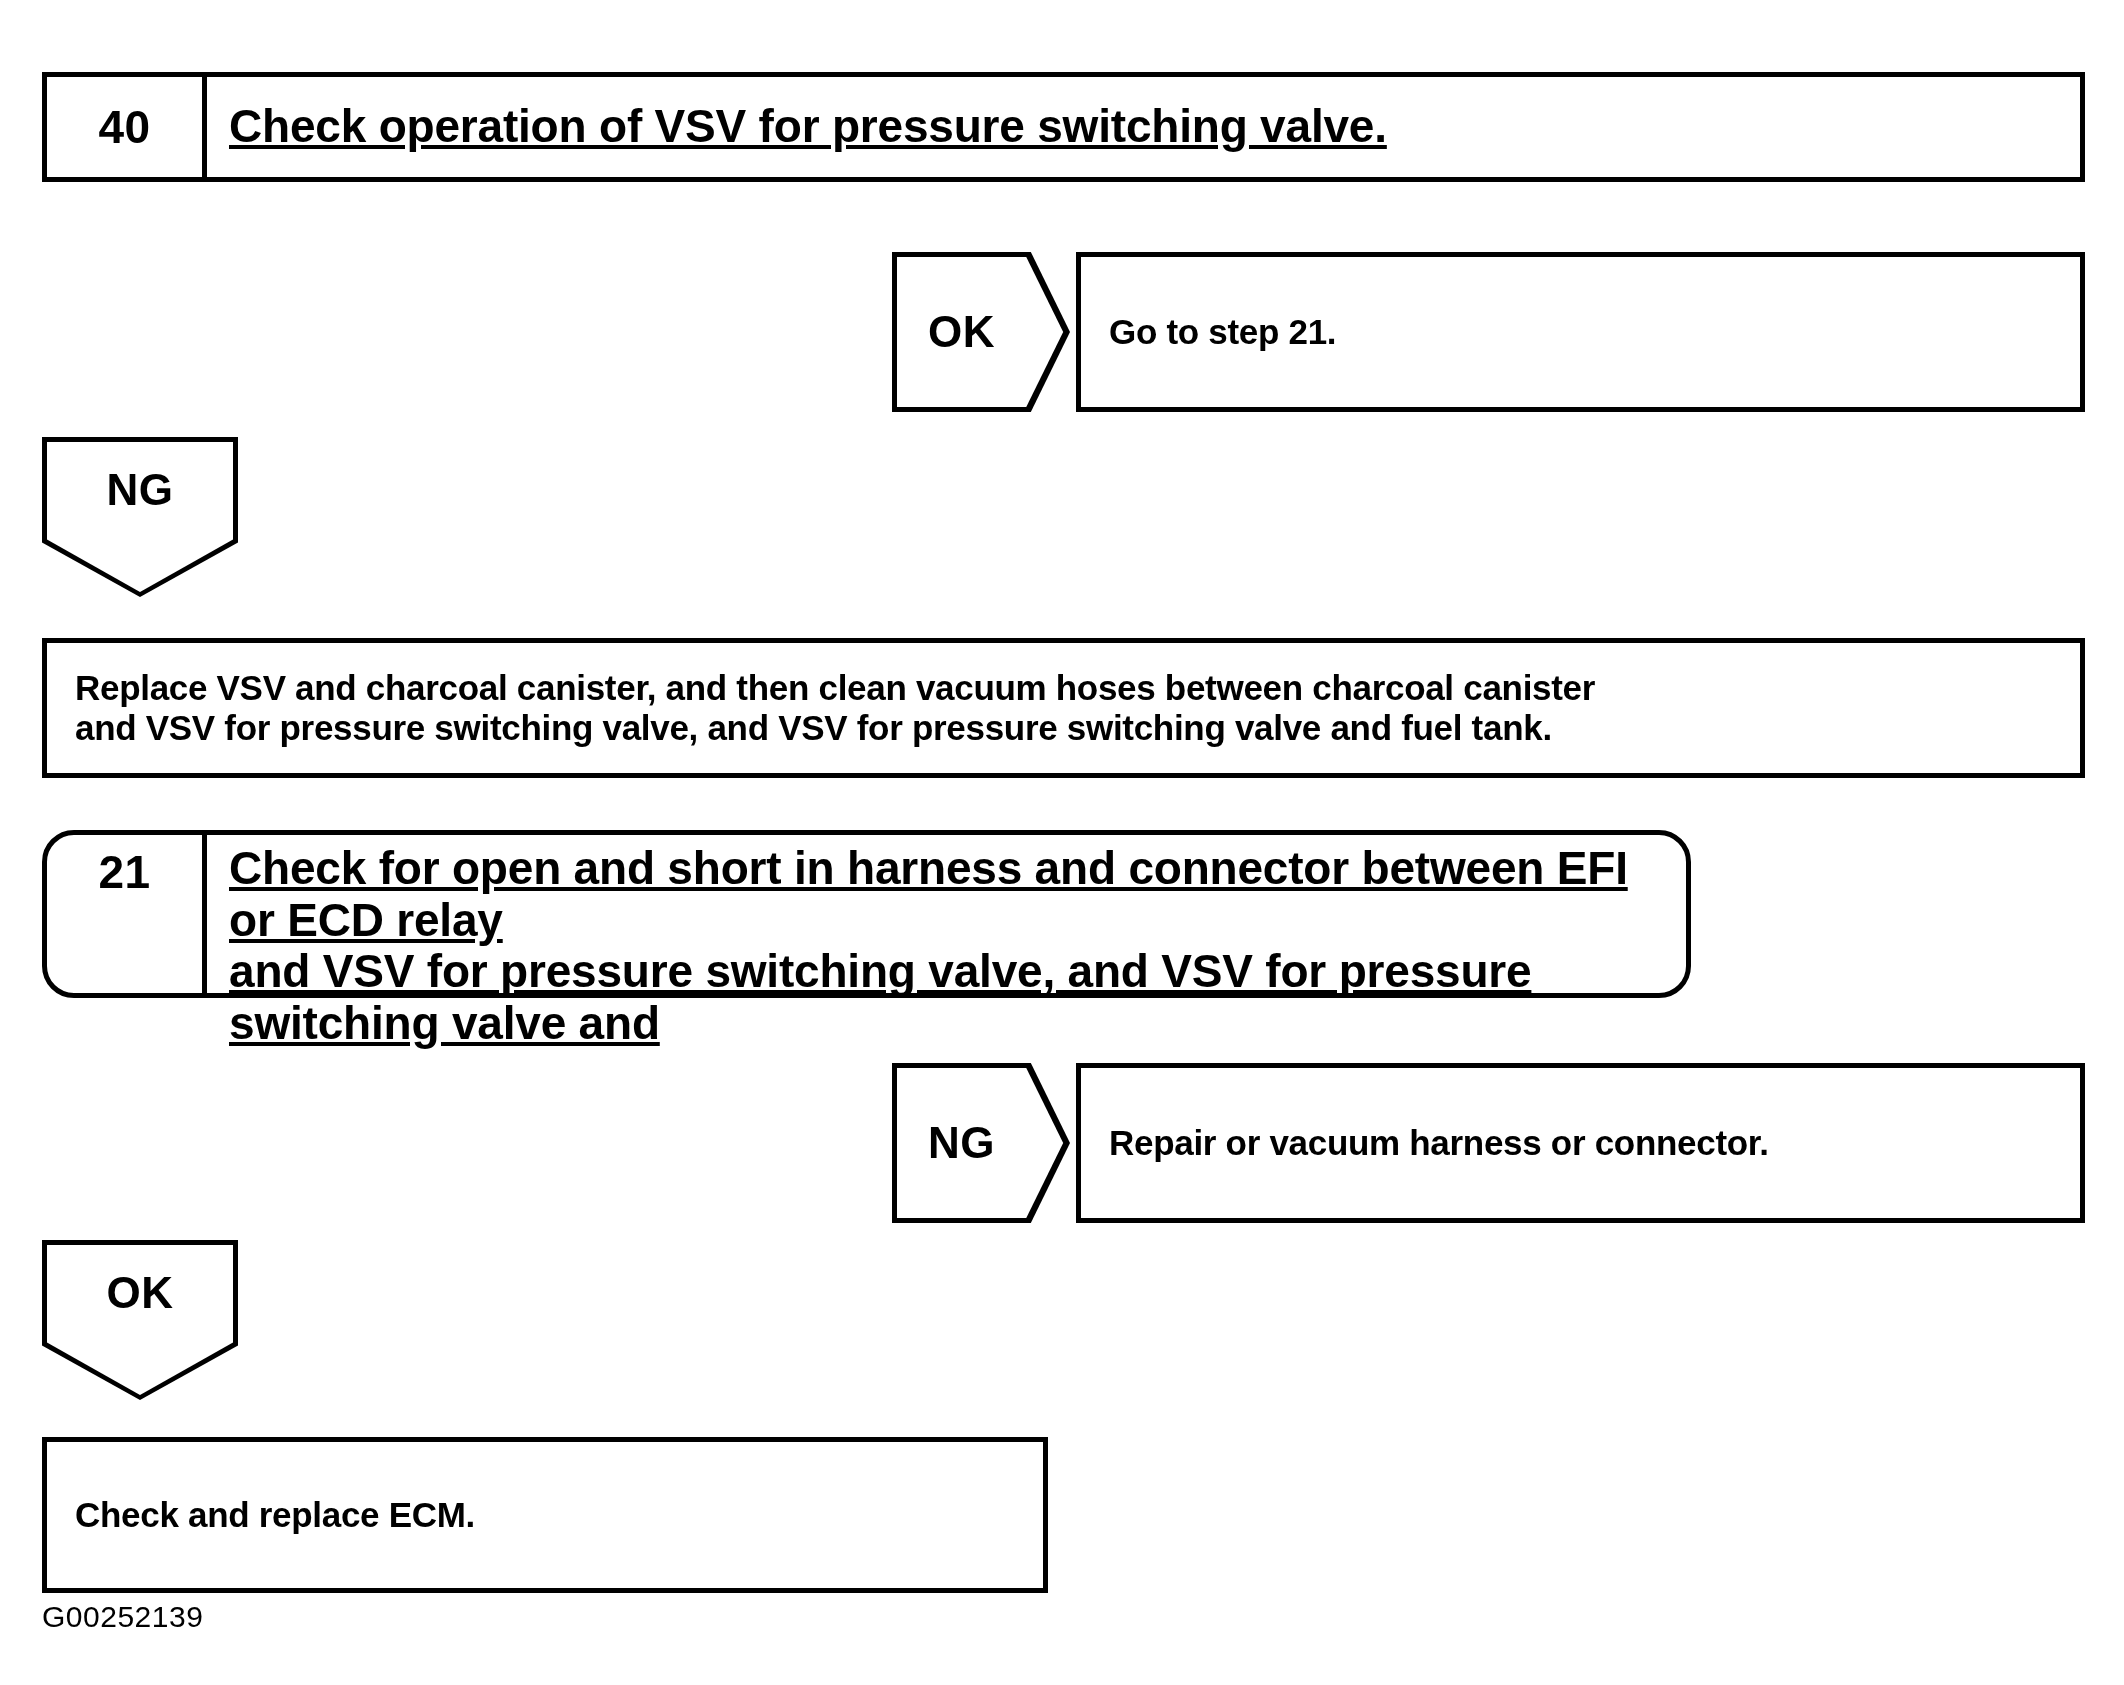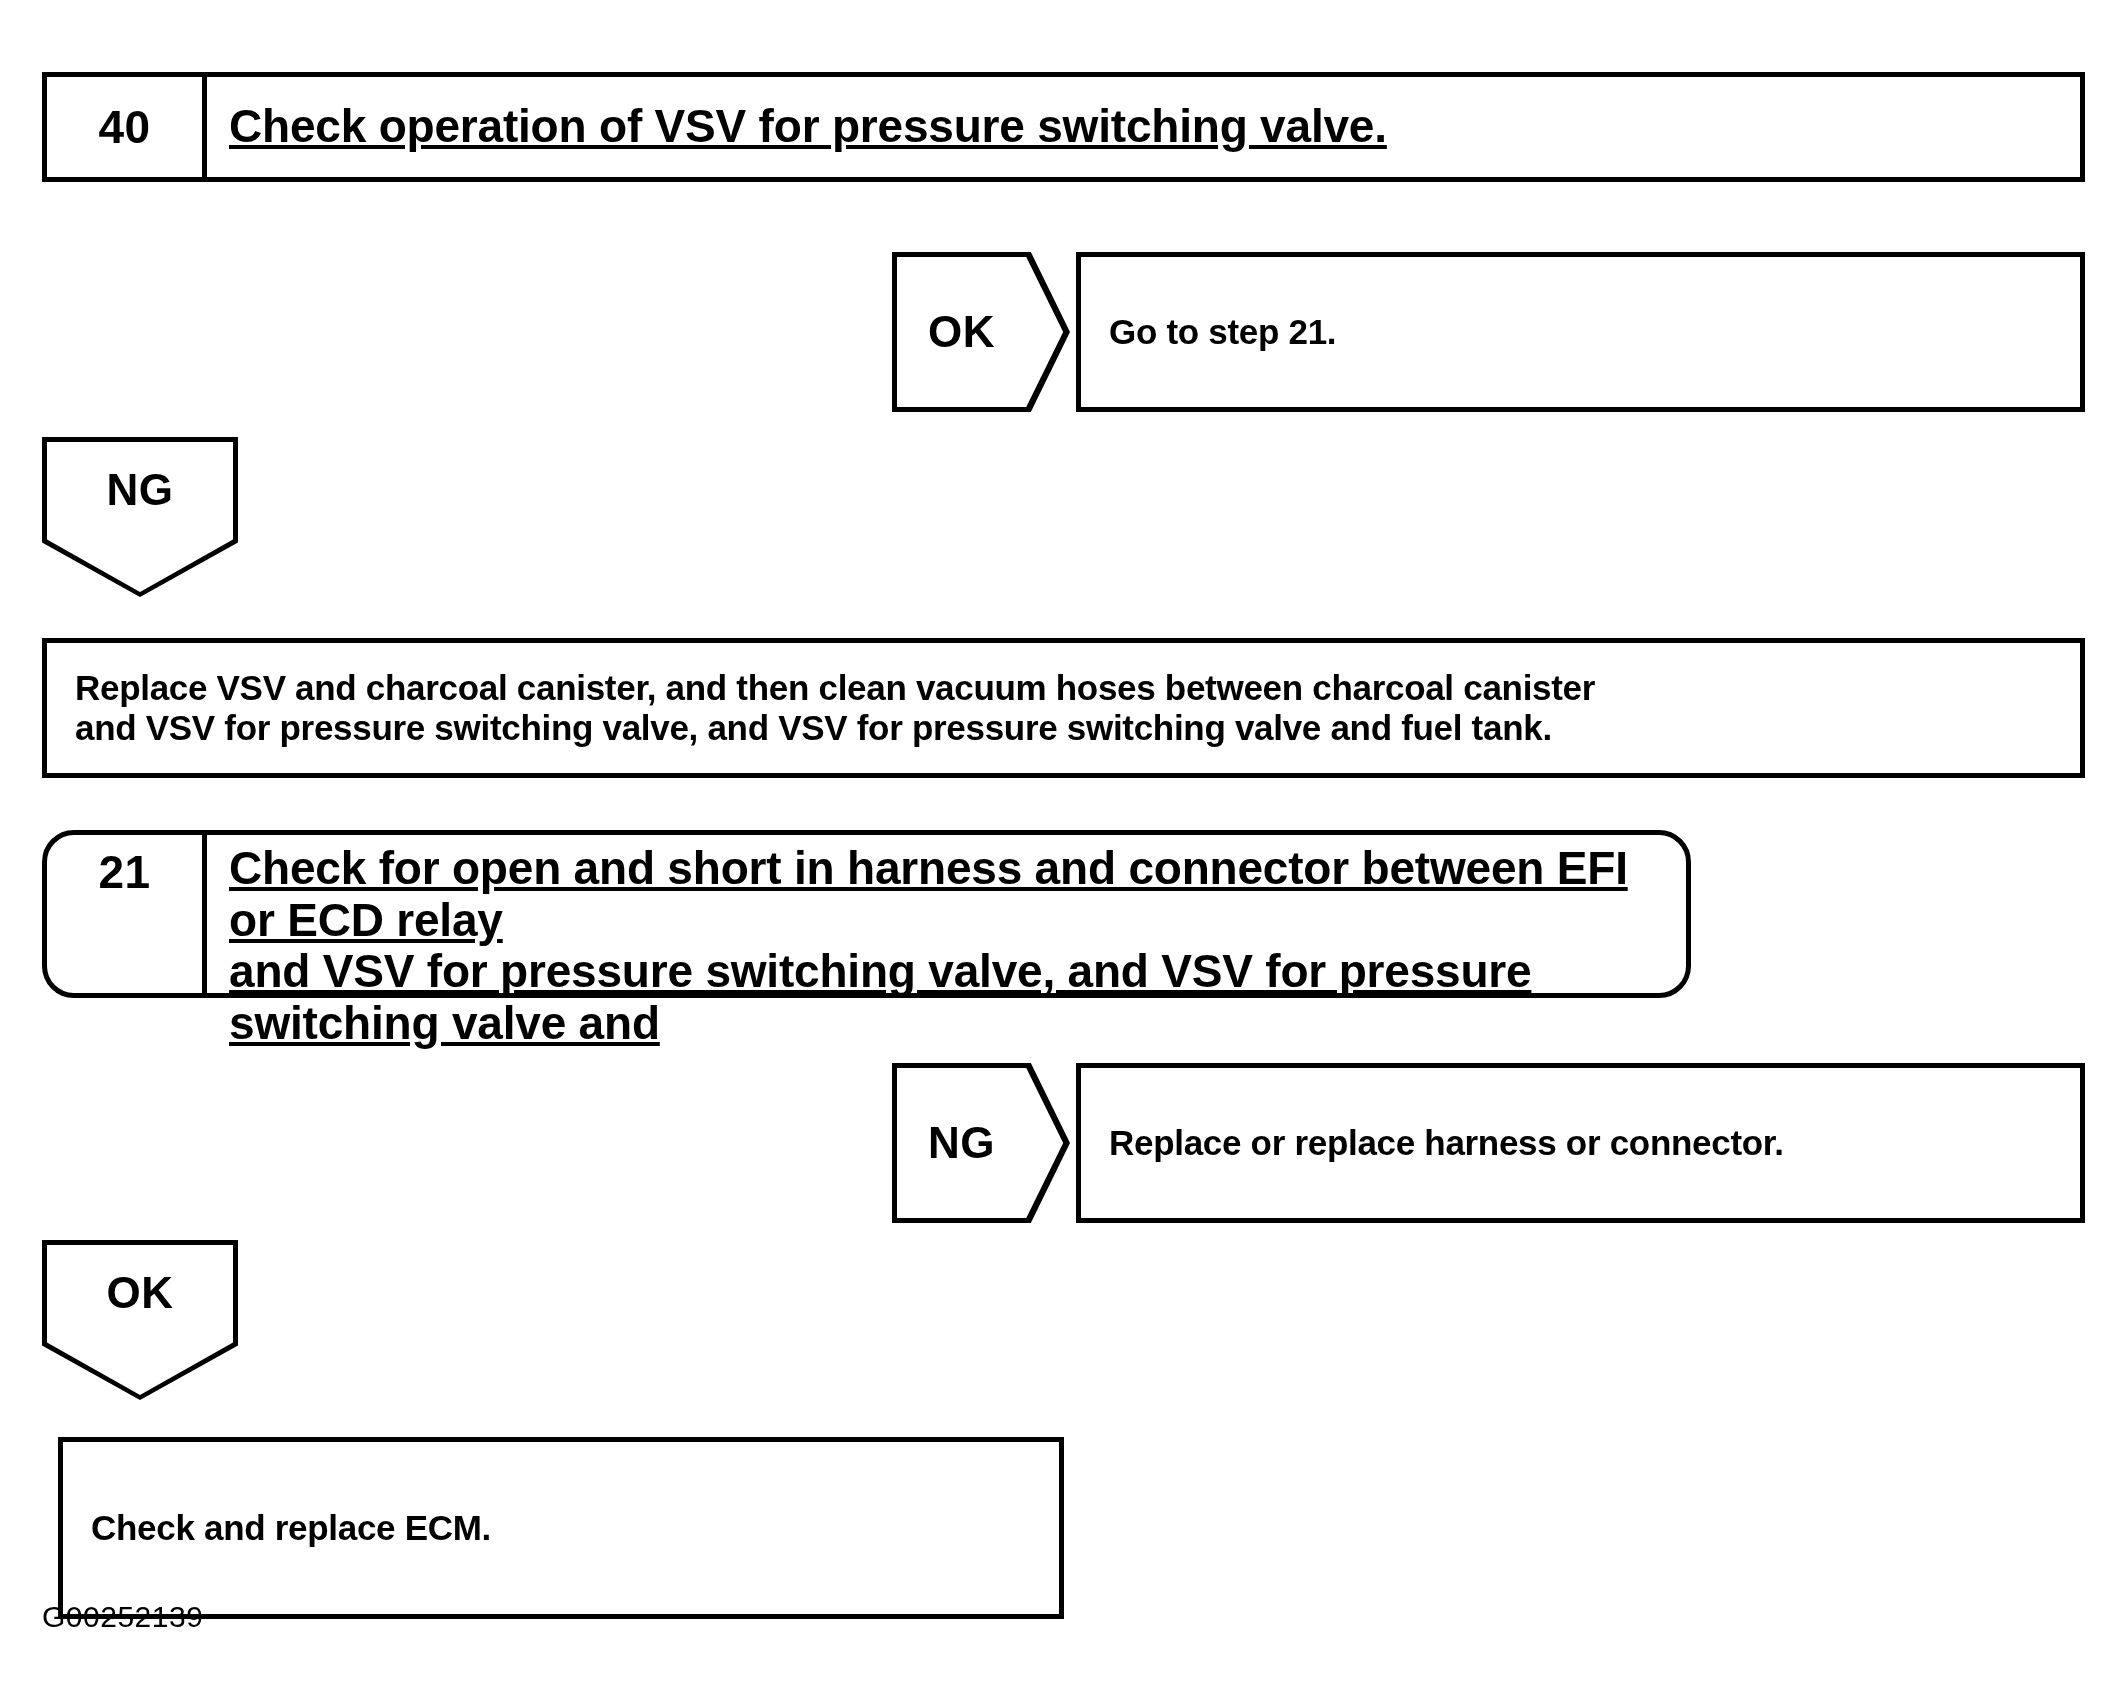--- a/index.html
+++ b/index.html
@@ -175,27 +175,27 @@
         <span style="display:block">and VSV for pressure switching valve, and VSV for pressure switching valve and</span>
       </span>
     </div>
   </div>
 
   <div class="chevron" style="left:892px; top:1063px; width:178px; height:160px;">
     <div class="chevron-inner"></div>
     <div class="chevron-label">NG</div>
   </div>
   <div class="box" style="left:1076px; top:1063px; width:1009px; height:160px;">
-    <div class="action-text">Replace or replace harness or connector.</div>
+    <div class="action-text">Repair or vacuum harness or connector.</div>
   </div>
 
   <div class="pentagon" style="left:42px; top:1240px; width:196px; height:160px;">
     <div class="pentagon-inner"></div>
     <div class="pentagon-label">OK</div>
   </div>
 
-  <div class="box" style="left:42px; top:1437px; width:1006px; height:182px;margin-left:16px;">
+  <div class="box" style="left:42px; top:1437px; width:1006px; height:156px;">
     <div class="action-text">Check and replace ECM.</div>
   </div>
 
   <div class="fig-id" style="left:42px; top:1600px;">G00252139</div>
 
 </div>
 
 </body></html>

